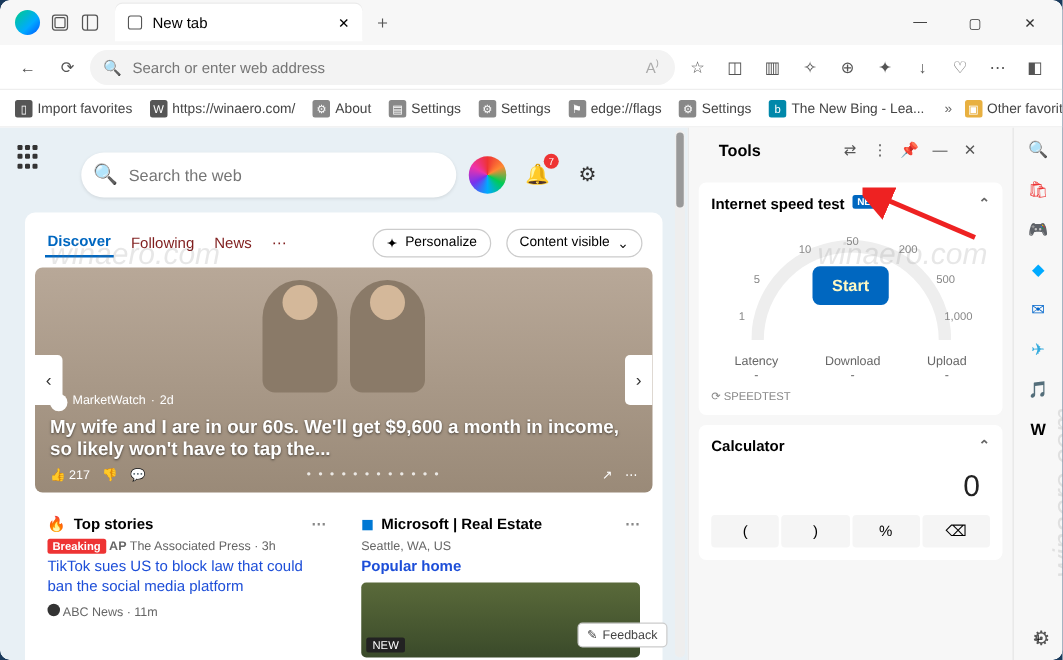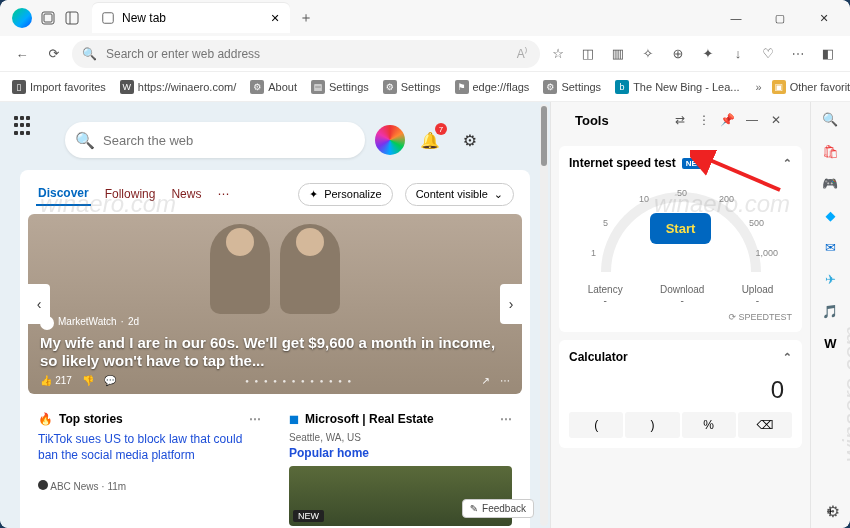--- a/index.html
+++ b/index.html
@@ -62,30 +62,30 @@
 .card-title { font-size:12px; color:#1d4ed8; line-height:1.3; }
 .home-img { height:60px; background:linear-gradient(#5a6a3a,#3a4a2a); border-radius:4px; margin-top:4px; position:relative; }
 .new-tag { position:absolute; bottom:4px; left:4px; background:#222; color:#fff; font-size:9px; padding:1px 5px; border-radius:2px; }
 .feedback { position:absolute; bottom:10px; right:16px; background:#fff; border:1px solid #ccc; border-radius:4px; padding:3px 7px; font-size:10px; display:flex; gap:4px; align-items:center; color:#444; }
 .sidebar { width:260px; background:#f7f7f7; border-left:1px solid #e5e5e5; display:flex; flex-direction:column; }
 .sb-head { display:flex; align-items:center; padding:8px 24px; gap:4px; }
 .sb-head .title { font-size:13px; font-weight:600; flex:1; }
 .sb-head .hbtn { width:20px; height:20px; display:flex; align-items:center; justify-content:center; color:#555; font-size:12px; }
 .sb-body { flex:1; padding:8px; overflow:hidden; }
 .tool { background:#fff; border-radius:6px; padding:10px; margin-bottom:8px; }
-.tool-head { display:flex; align-items:center; gap:6px; font-size:12px; font-weight:600; margin-bottom:8px; }
+.tool-head { display:flex; align-items:flex-start; gap:6px; font-size:12px; font-weight:600; margin-bottom:8px; }
 .new-badge { background:#0067c0; color:#fff; font-size:8px; padding:1px 4px; border-radius:2px; font-weight:600; }
 .chev { margin-left:auto; color:#666; font-size:11px; }
 .gauge { position:relative; height:100px; display:flex; align-items:center; justify-content:center; }
 .gauge-arc { position:absolute; width:160px; height:80px; border:10px solid #eee; border-bottom:none; border-radius:80px 80px 0 0; top:14px; }
 .gauge-lbl { position:absolute; font-size:9px; color:#888; }
-.start-btn { background:#0067c0; color:#fde047; border:none; border-radius:6px; padding:8px 16px; font-size:13px; font-weight:600; z-index:1; }
+.start-btn { background:#0067c0; color:#fef9c3; border:none; border-radius:6px; padding:8px 16px; font-size:13px; font-weight:600; z-index:1; }
 .stats { display:flex; justify-content:space-around; margin-top:6px; font-size:10px; color:#666; text-align:center; }
 .stats div span { display:block; }
-.speedtest { text-align:right; font-size:9px; color:#888; margin-top:6px; }
+.speedtest { font-size:9px; color:#888; margin-top:6px; }
 .calc-disp { text-align:right; font-size:24px; padding:4px 8px; color:#222; }
 .calc-keys { display:grid; grid-template-columns:repeat(4,1fr); gap:2px; margin-top:4px; }
 .calc-keys button { border:none; background:#f5f5f5; padding:6px; font-size:12px; border-radius:3px; }
 .rail { width:40px; background:#f7f7f7; border-left:1px solid #e5e5e5; display:flex; flex-direction:column; align-items:center; padding:6px 0; gap:10px; }
 .rail .ri { width:22px; height:22px; display:flex; align-items:center; justify-content:center; border-radius:4px; font-size:13px; }
 .arrow { position:absolute; top:150px; right:60px; z-index:10; pointer-events:none; }
 .watermark { position:absolute; font-size:24px; color:rgba(120,120,120,0.18); font-style:italic; pointer-events:none; }
 .settings-corner { position:absolute; bottom:6px; right:6px; width:22px; height:22px; display:flex; align-items:center; justify-content:center; color:#555; z-index:5; }
 svg { display:block; }
 </style>
@@ -254,22 +254,23 @@
            </div>
          </div>
 
          <div class="cards-row">
            <div class="card">
              <div class="card-head">
                   <span style="color:#e63">🔥</span>
                   <span>Top stories</span>
                   <span style="margin-left:auto;color:#888">⋯</span>
                 </div>
+             <div class="src-line"><span class="breaking">Breaking</span> <b>AP</b> <span>The Associated Press · 3h</span></div>
              <div class="card-title">TikTok sues US to block law that could ban the social media platform</div>
-             <div class="src-line" style="margin-top:17px"><span style="width:10px;height:10px;background:#333;border-radius:50%;display:inline-block"></span> <span>ABC News · 11m</span></div>
+             <div class="src-line" style="margin-top:6px"><span style="width:10px;height:10px;background:#333;border-radius:50%;display:inline-block"></span> <span>ABC News · 11m</span></div>
            </div>
            <div class="card">
              <div class="card-head">
                   <span style="color:#0078d4">◼</span>
                   <span>Microsoft | Real Estate</span>
                   <span style="margin-left:auto;color:#888">⋯</span>
                 </div>
              <div class="src-line">Seattle, WA, US</div>
              <div class="card-title" style="font-weight:600">Popular home</div>
              <div class="home-img">

